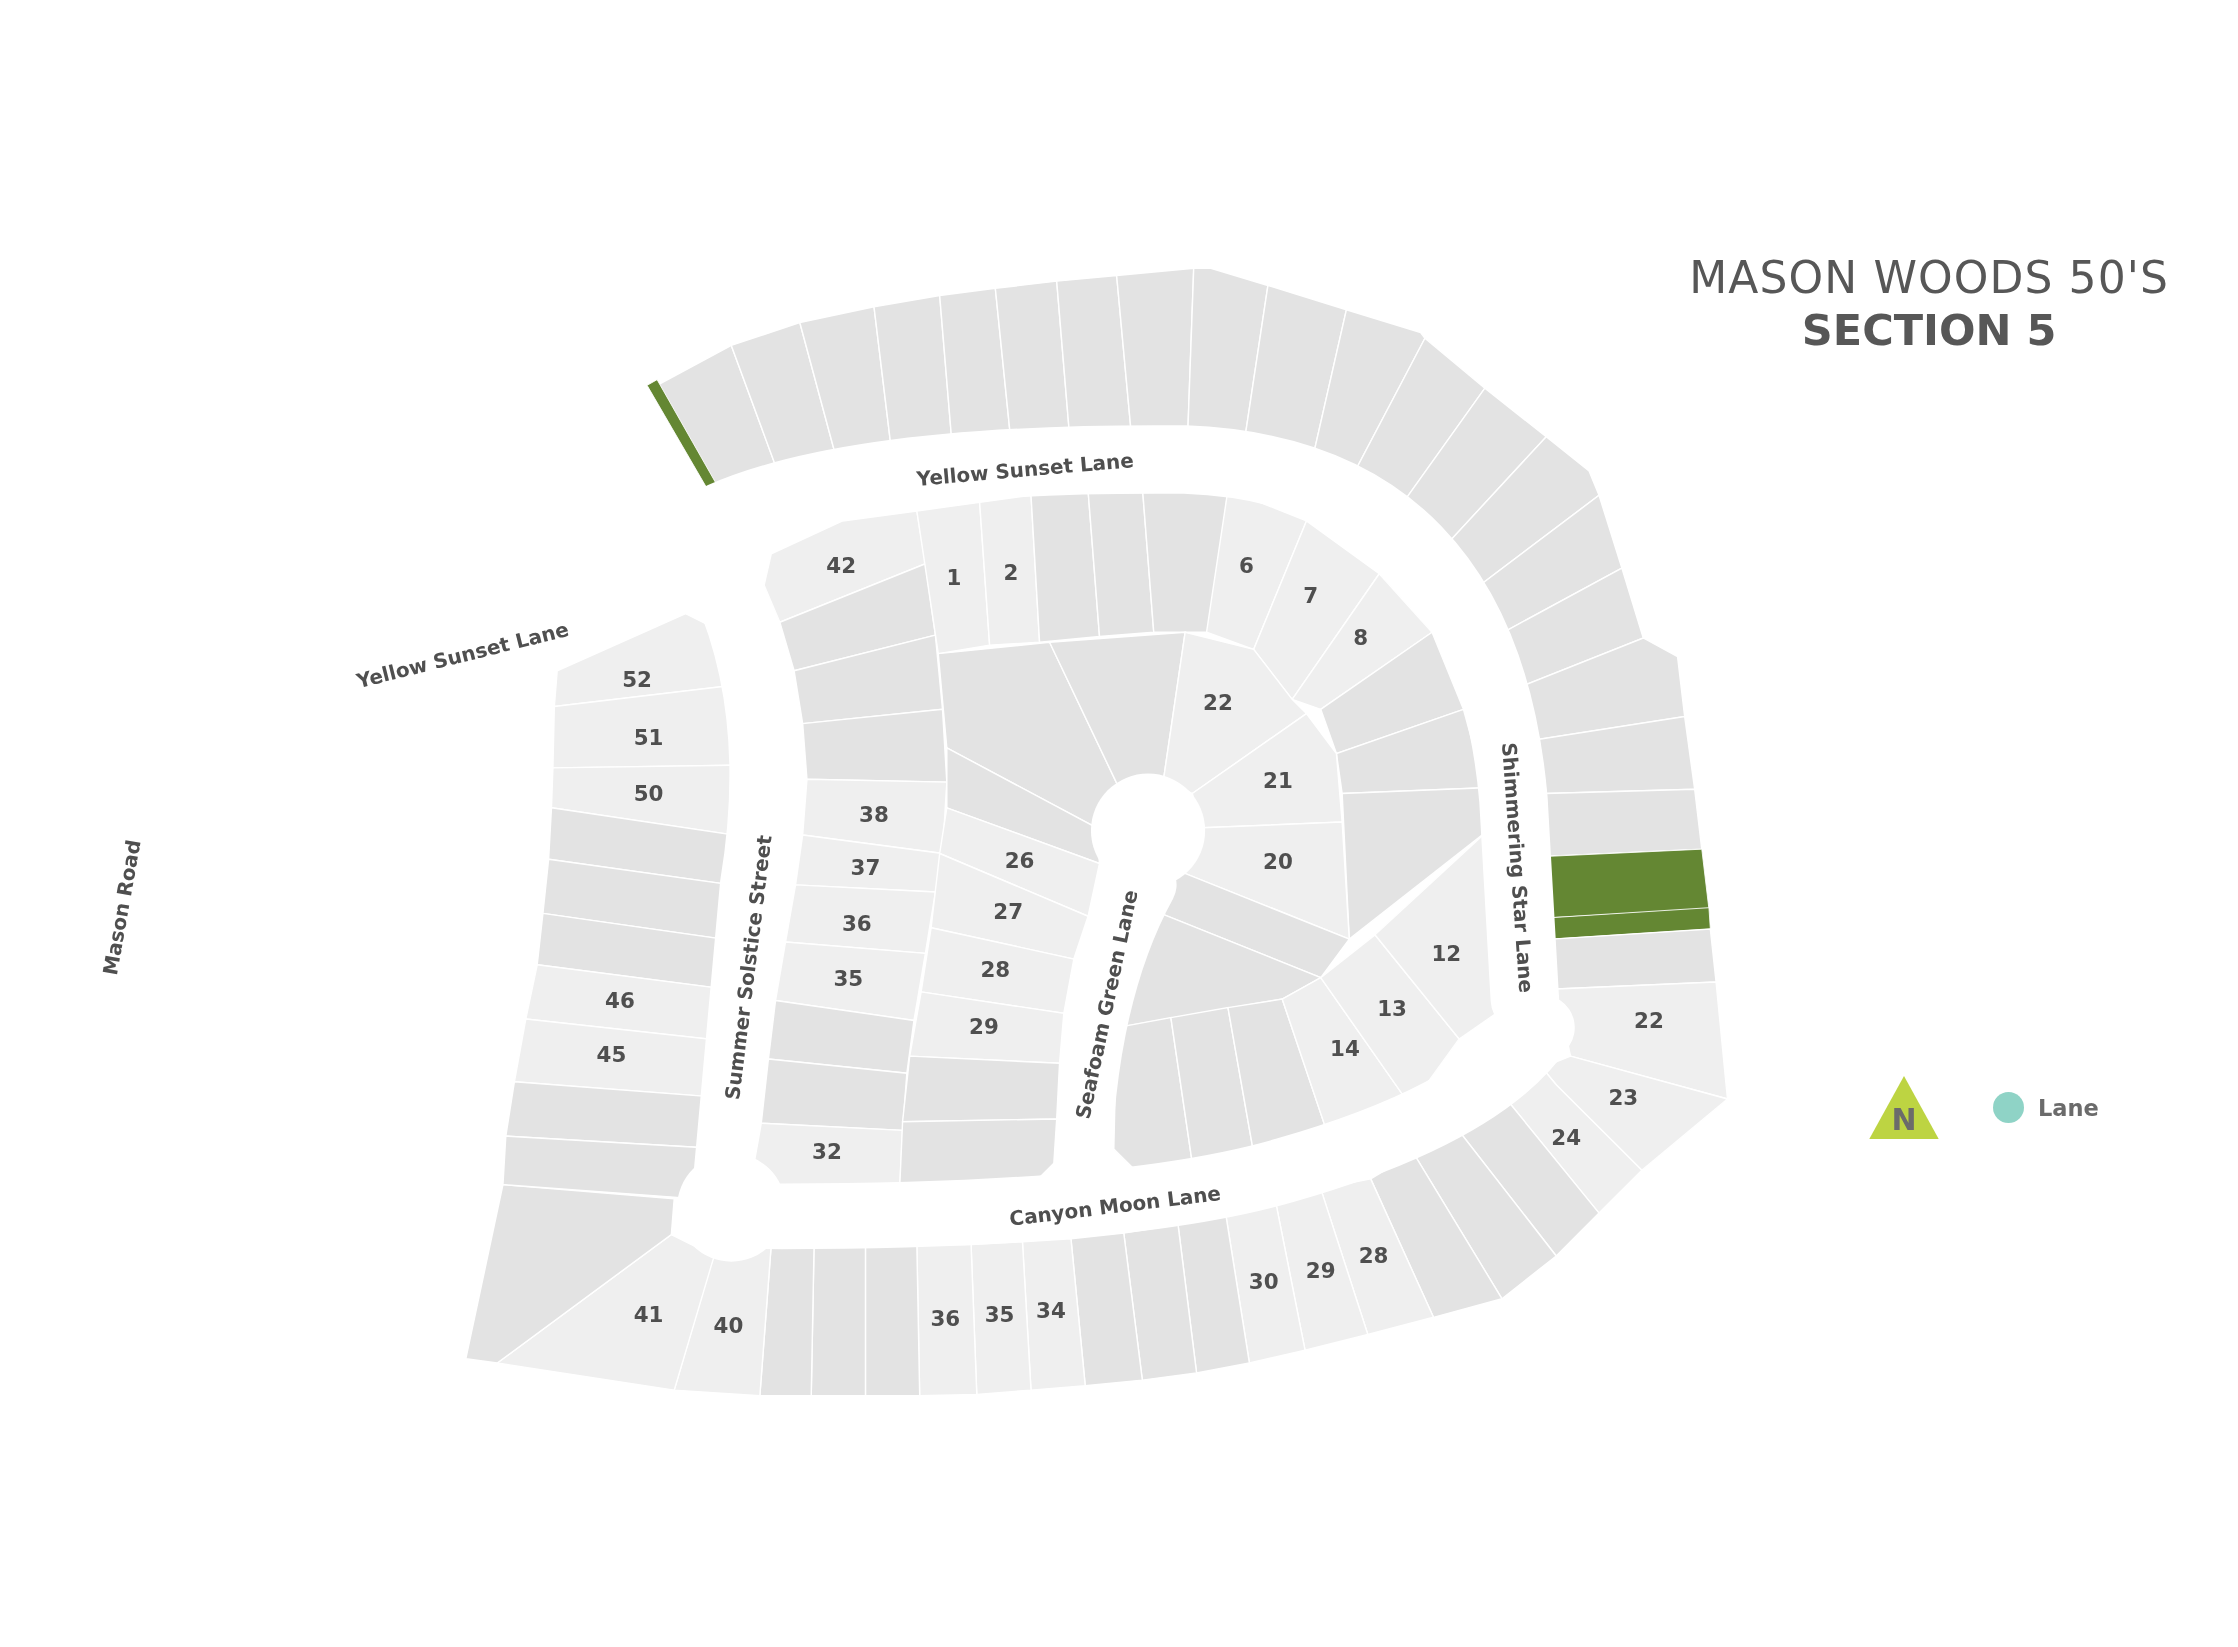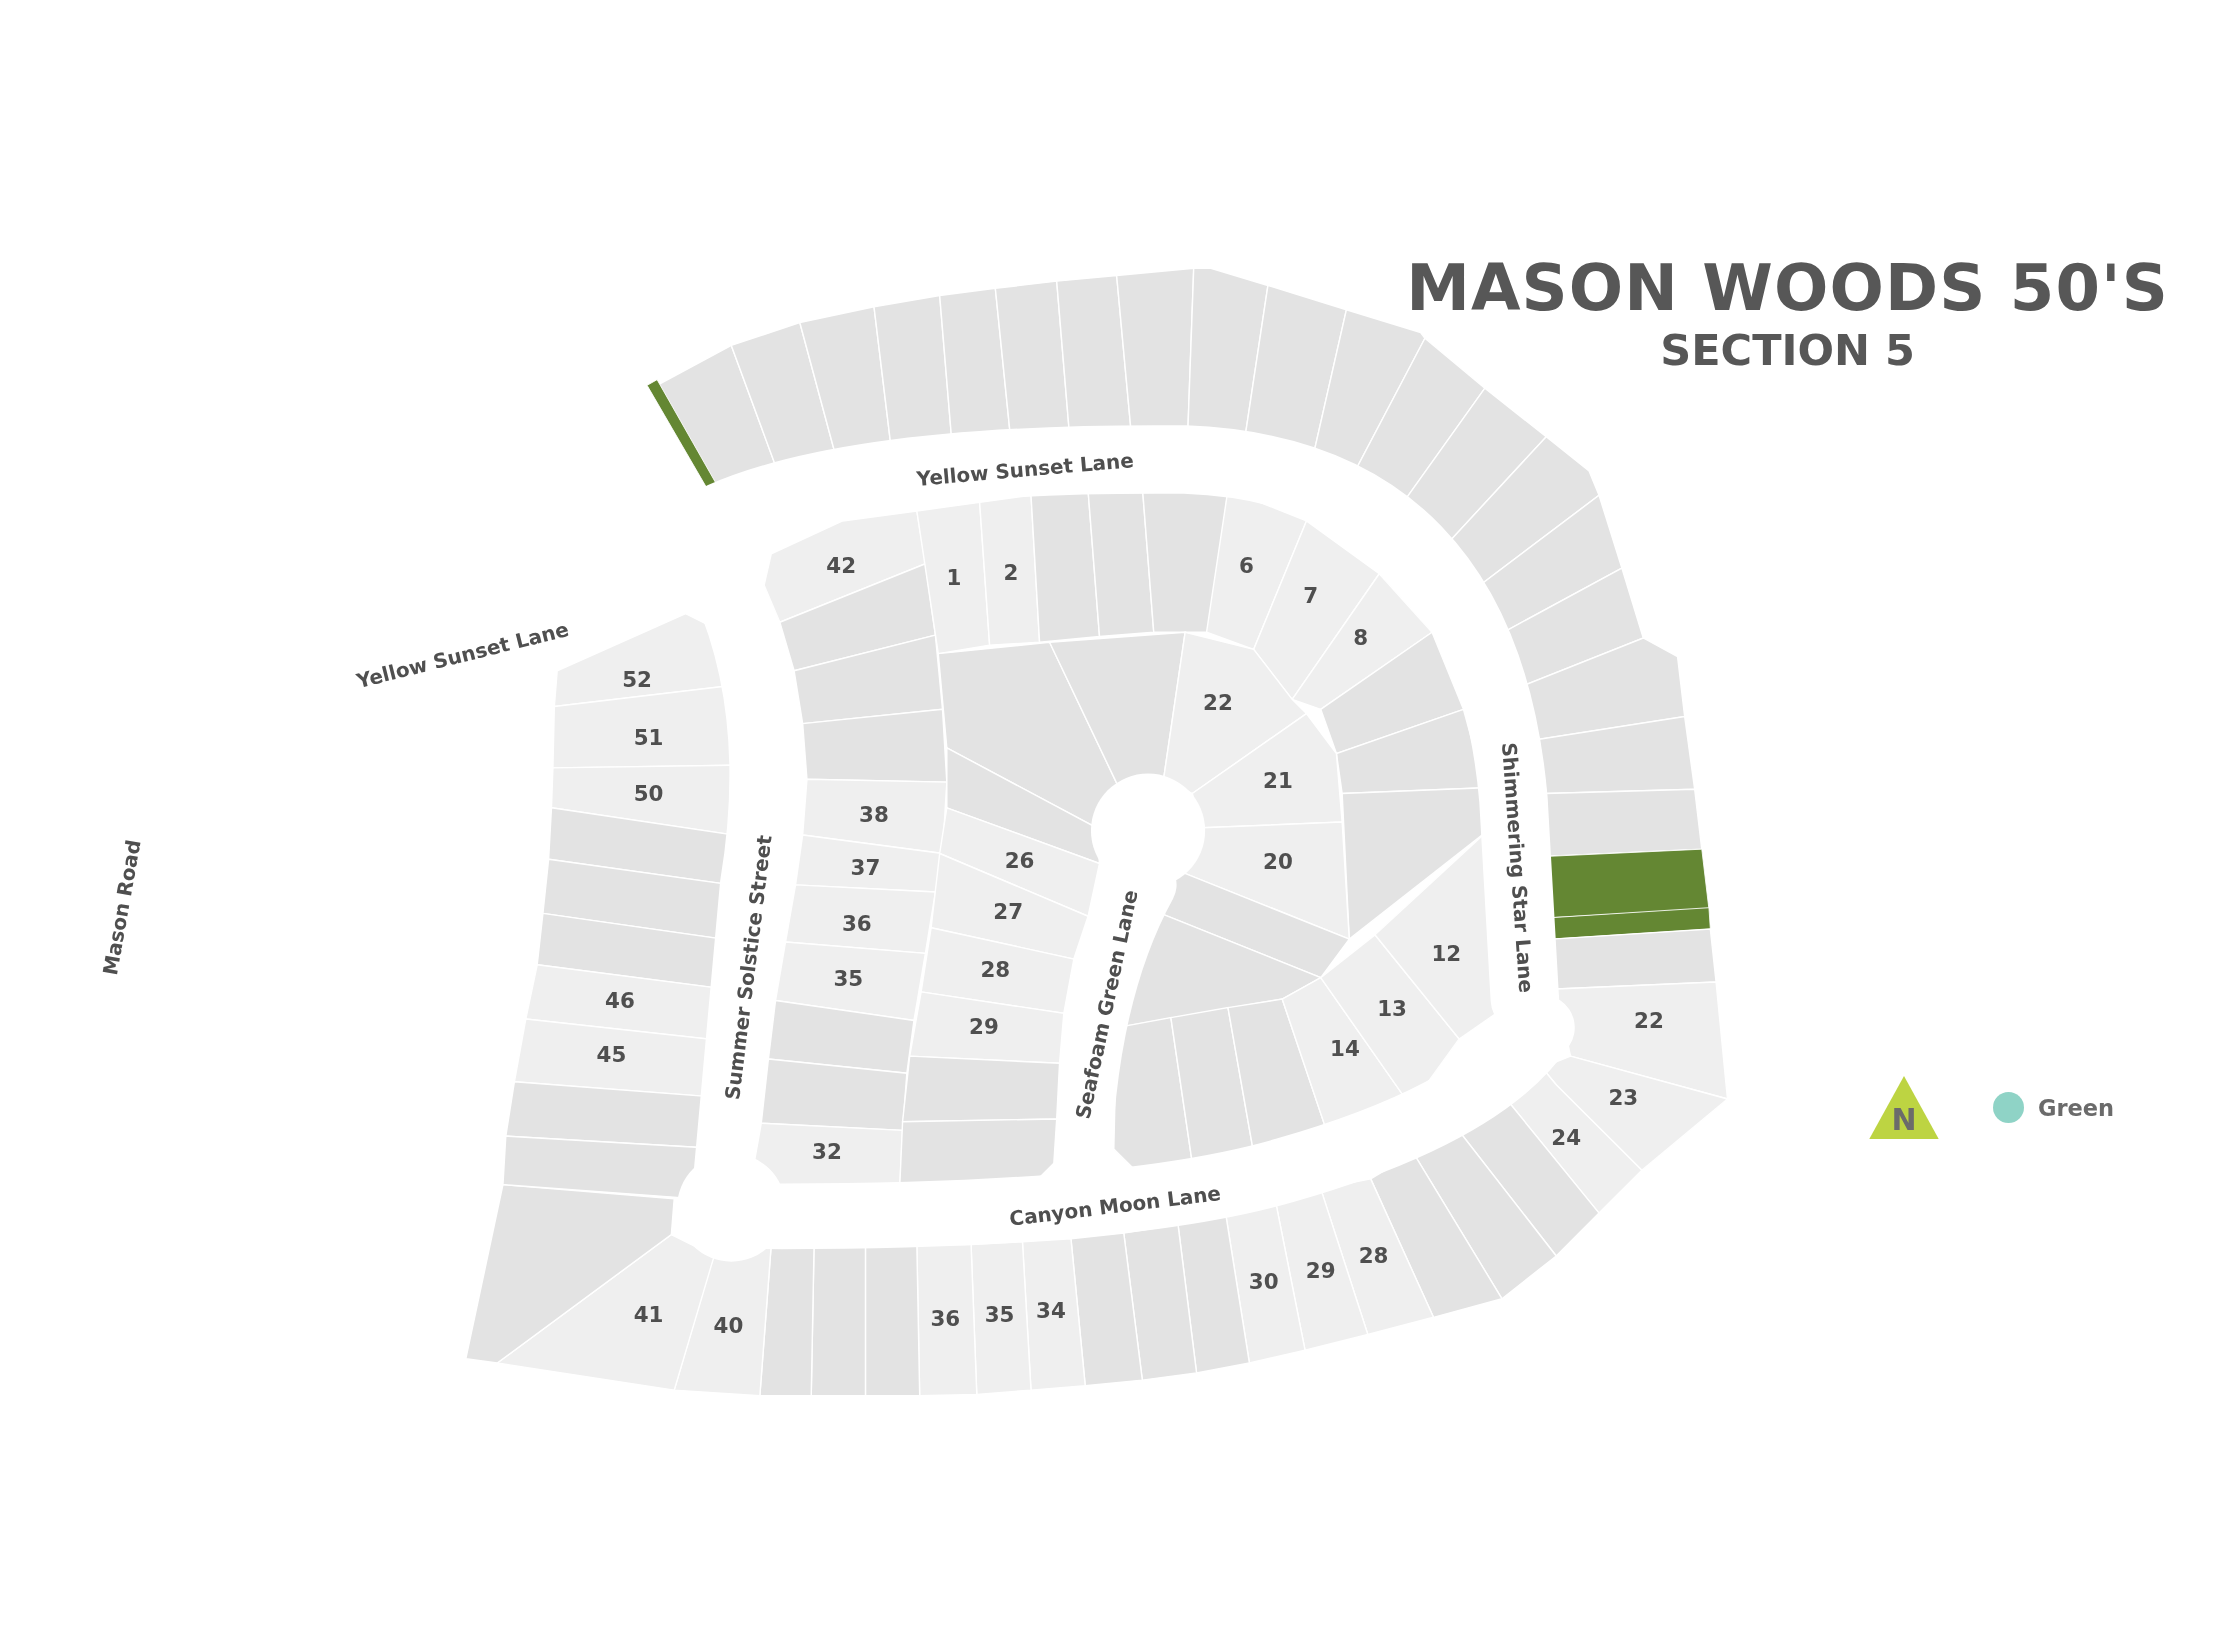--- a/index.html
+++ b/index.html
@@ -5,21 +5,21 @@
   html,body{margin:0;padding:0;background:#ffffff;}
   body{width:2239px;height:1647px;overflow:hidden;position:relative;font-family:"DejaVu Sans","Liberation Sans",sans-serif;}
   #map{position:absolute;left:0;top:0;width:2239px;height:1647px;}
   .lot-dark{fill:#e3e3e3;stroke:#ffffff;stroke-width:1;}
   .lot-light{fill:#efefef;stroke:#ffffff;stroke-width:1;}
   .lot-green{fill:#648733;stroke:#ffffff;stroke-width:0.6;}
   .road{fill:none;stroke:#ffffff;stroke-linecap:round;stroke-linejoin:round;}
   .lot-num{font-family:"DejaVu Sans","Liberation Sans",sans-serif;font-size:15px;font-weight:bold;fill:#4f4f4f;text-anchor:middle;dominant-baseline:middle;}
   .street{font-family:"DejaVu Sans","Liberation Sans",sans-serif;font-size:14px;font-weight:bold;fill:#4f4f4f;text-anchor:middle;dominant-baseline:middle;}
   .title{position:absolute;right:70px;top:256px;text-align:center;color:#575757;font-family:"DejaVu Sans","Liberation Sans",sans-serif;}
-  .title-main{font-size:64px;font-weight:bold;letter-spacing:1.1px;line-height:1;display:block;text-align:right;}
+  .title-main{font-size:44px;font-weight:normal;letter-spacing:1.1px;line-height:1;display:block;text-align:right;}
   .title-sub{font-size:43px;font-weight:bold;line-height:1;display:block;margin-top:8.6px;}
   .legend{position:absolute;left:1869px;top:1076px;display:flex;align-items:center;}
   .north{position:relative;width:70px;height:63px;}
   .north svg{position:absolute;left:0;top:0;}
   .north-label{position:absolute;left:0;width:70px;top:26px;text-align:center;font-size:30px;font-weight:bold;color:#6b6b6b;}
   .model-dot{width:31px;height:31px;border-radius:50%;background:#8fd3c6;margin-left:54px;}
   .model-label{font-size:22.5px;font-weight:bold;color:#6b6b6b;margin-left:14px;}
 </style>
 </head>
 <body>
@@ -205,15 +205,15 @@
 </div>
 
 <div class="legend">
   <div class="north">
     <svg width="70" height="63" viewBox="0 0 130 118">
         <polygon points="65,0 130,118 0,118" fill="#bdd442"></polygon>
       </svg>
     <div class="north-label">N</div>
   </div>
   <div class="model-dot"></div>
-  <span class="model-label">Green</span>
+  <span class="model-label">Lane</span>
 </div>
 
 
 </body></html>

